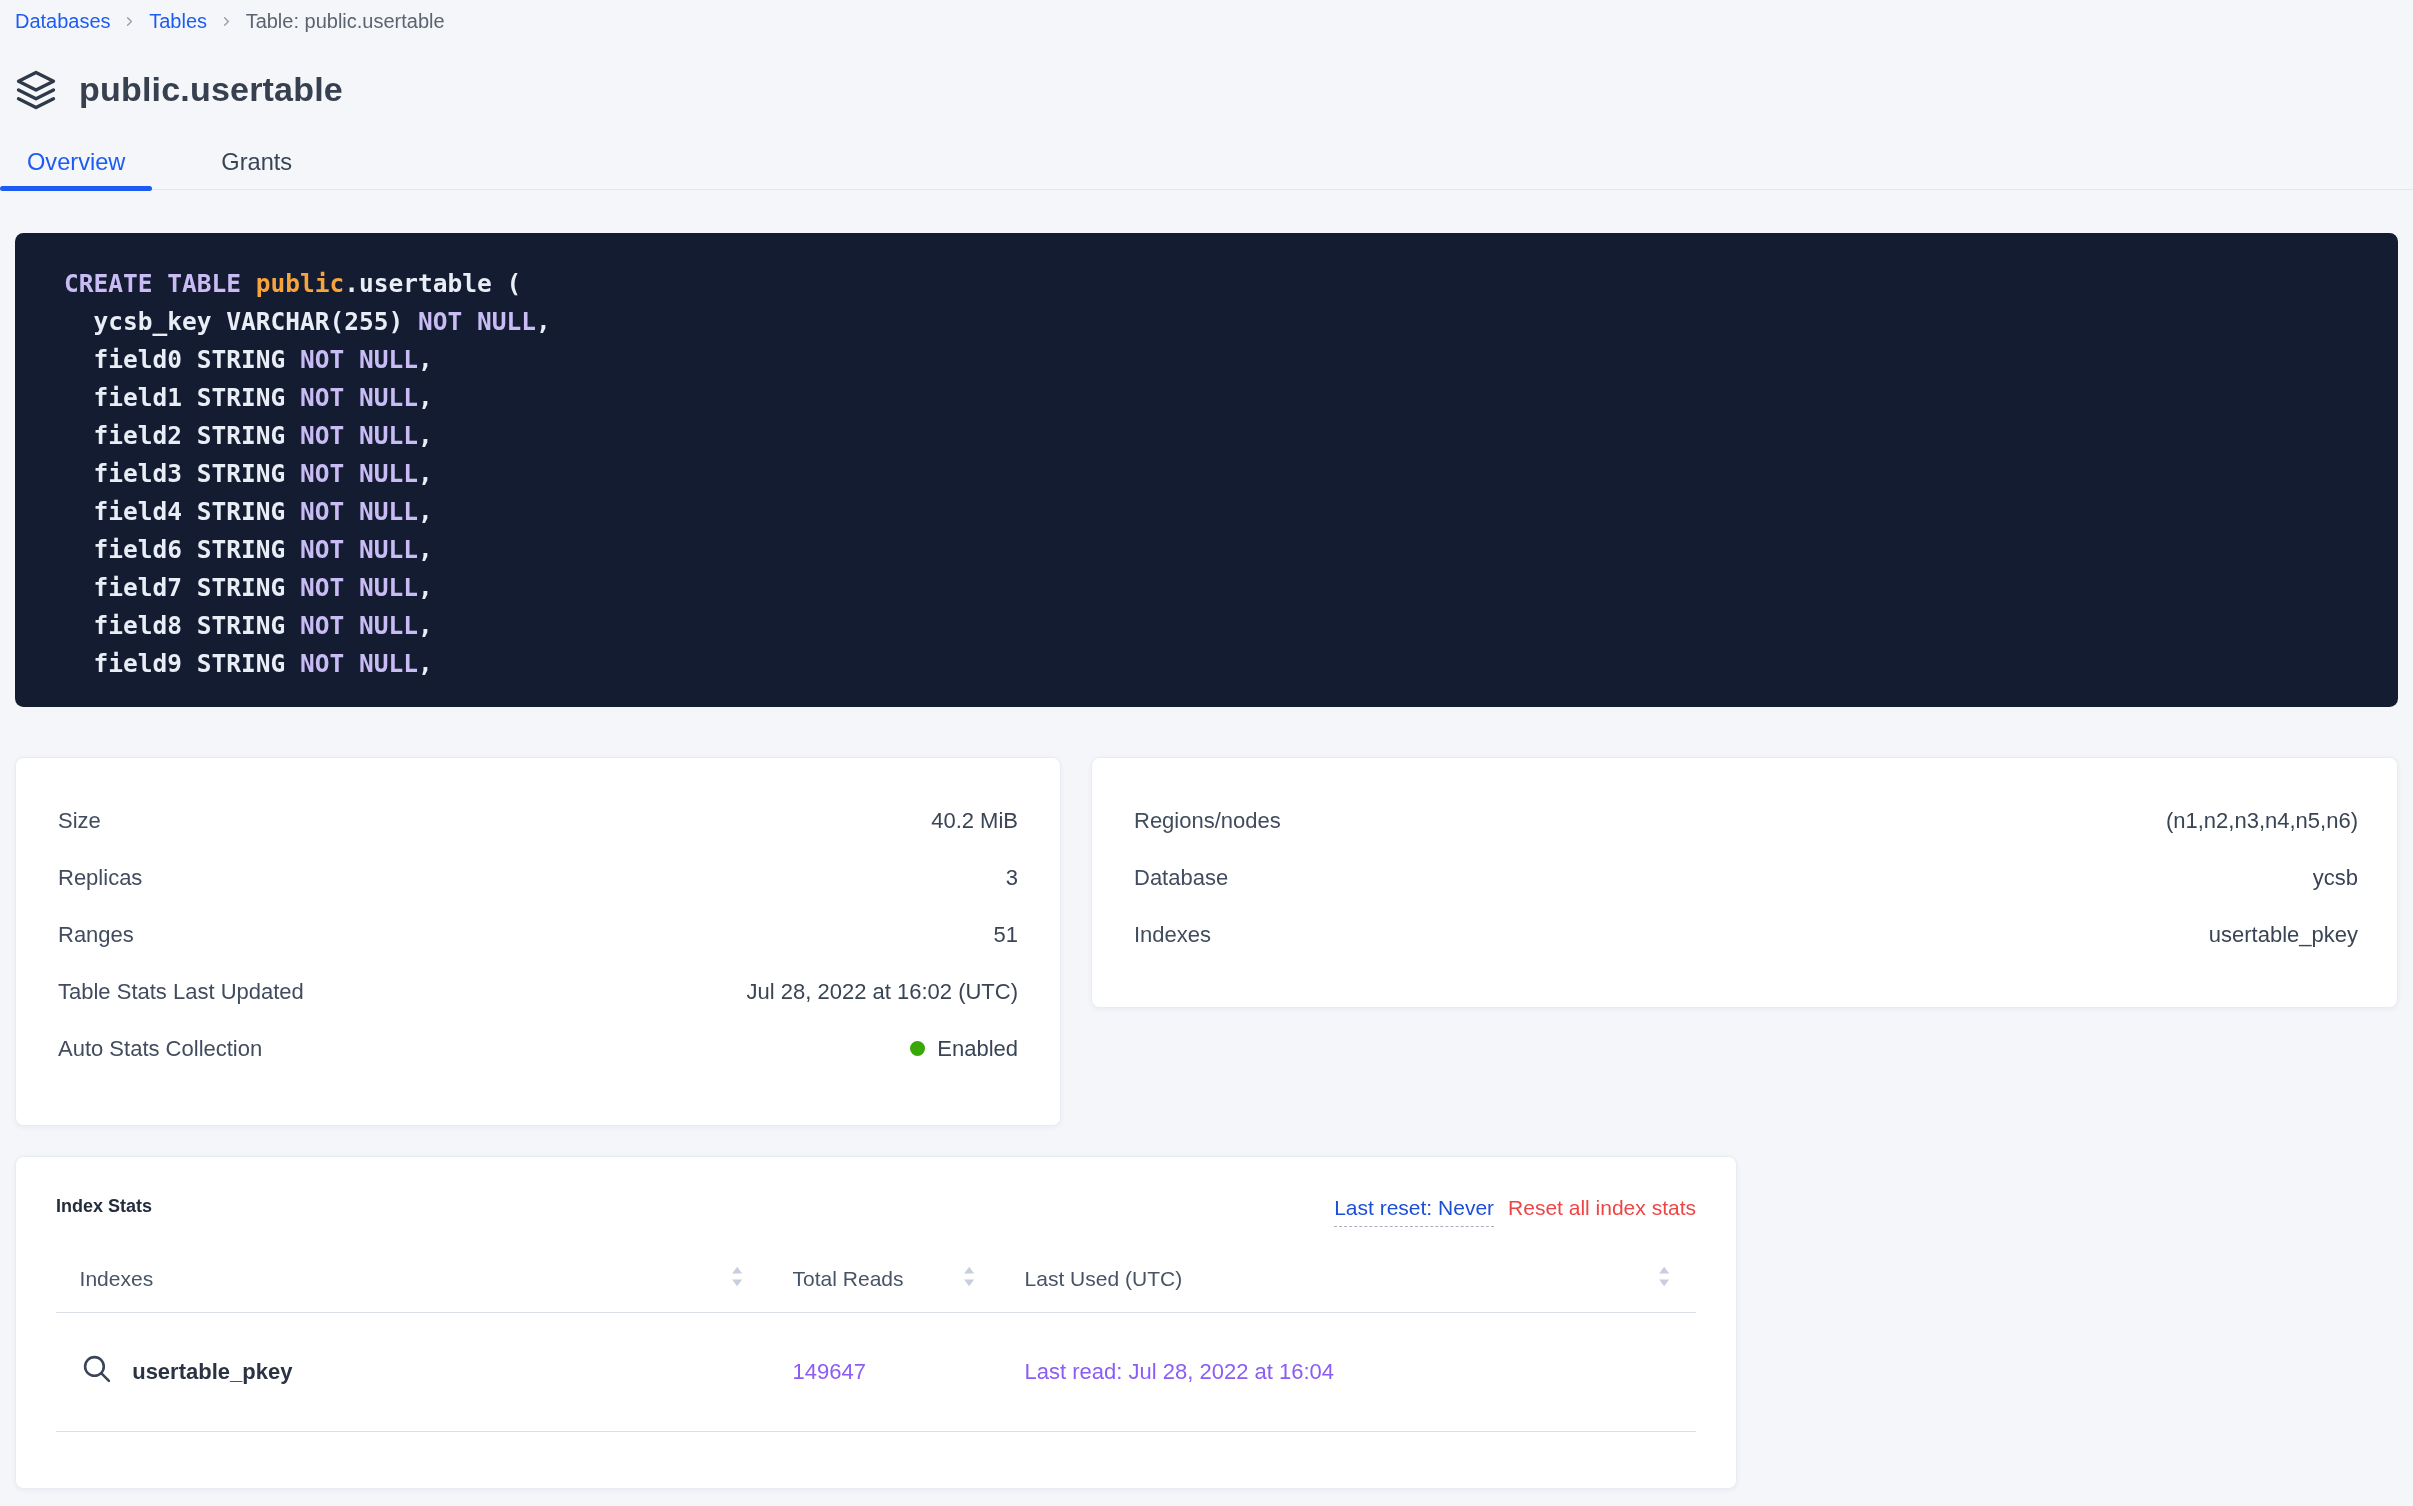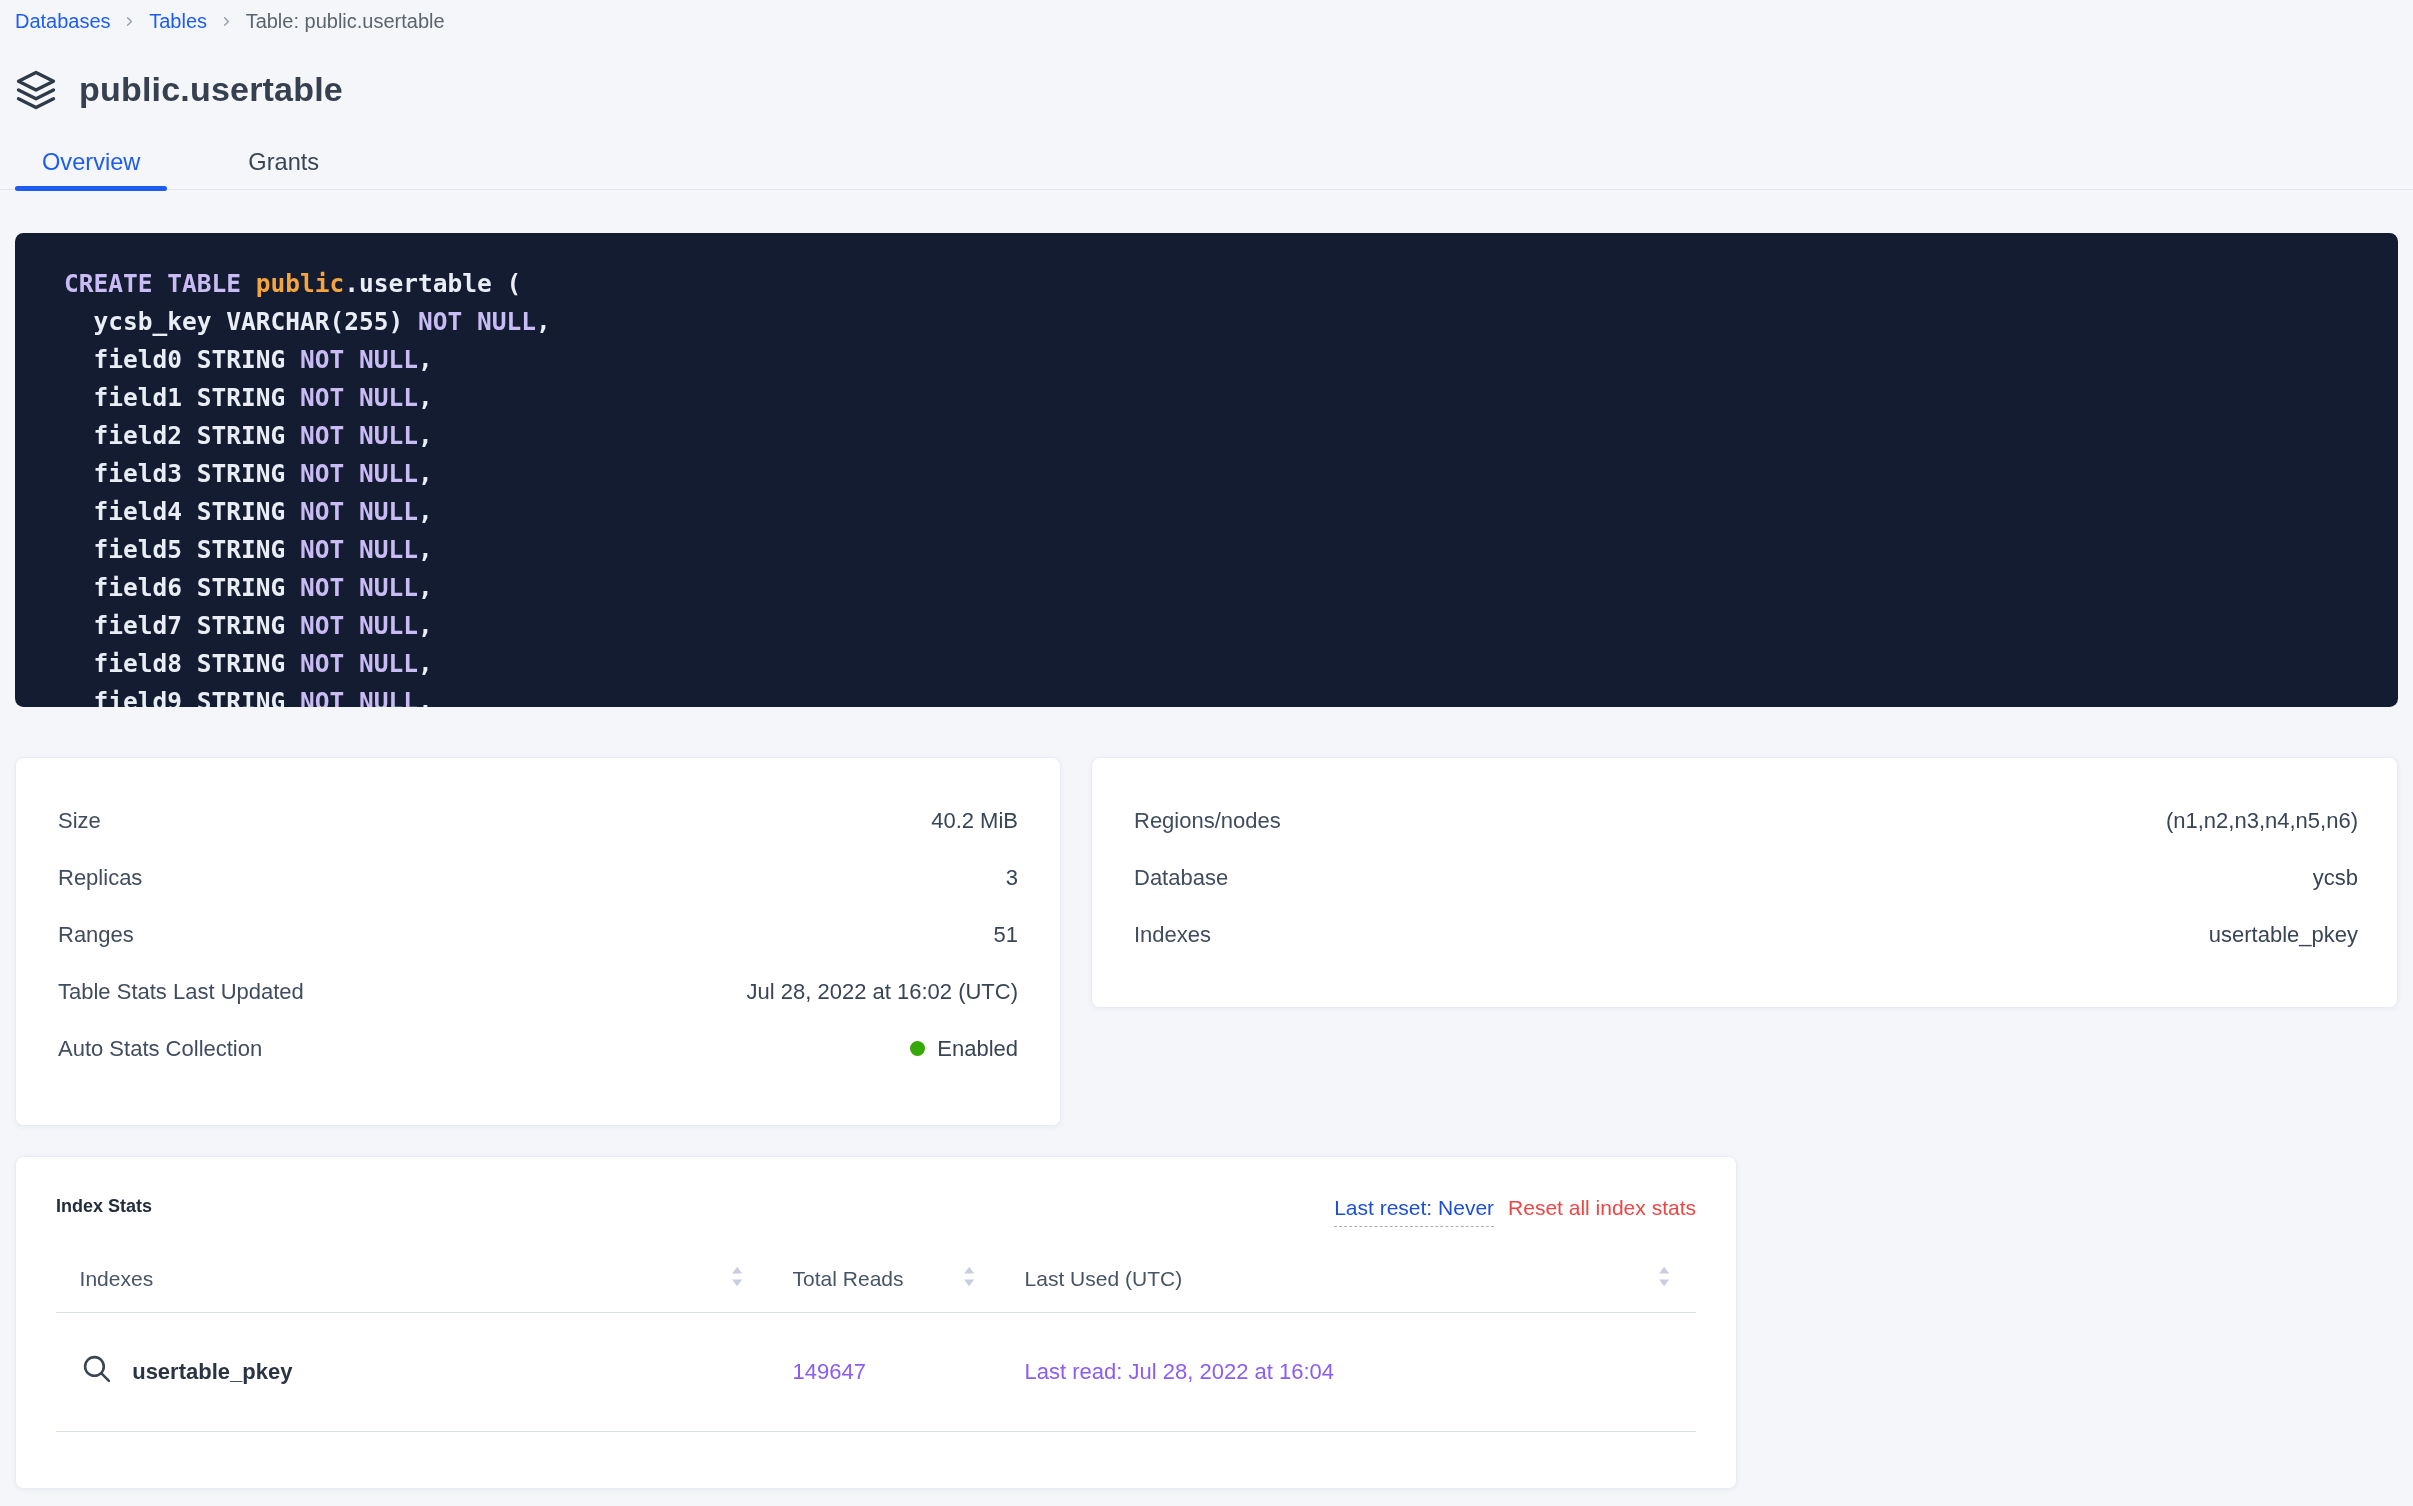--- a/index.html
+++ b/index.html
@@ -25,22 +25,20 @@
     display:flex;align-items:center;
     margin:27px 15px 0 15px;height:54px;
   }
   .title-icon{width:42px;height:42px;margin-right:22px;flex:0 0 auto;}
   .page-title{font-size:34px;font-weight:700;color:#37404e;letter-spacing:0.2px;}
   
   .tabs{
     display:flex;align-items:flex-end;
     margin-top:18.6px;height:54px;
     border-bottom:1.7px solid #e2e7ef;
-    padding-left:15px;
-    gap:12px;
   }
   .tab{
     position:relative;height:100%;
     display:flex;align-items:center;justify-content:center;
     padding:0 27px;margin-right:42px;
     font-size:23.6px;color:#394455;cursor:pointer;min-width:106px;box-sizing:border-box;
   }
   .tab.active{color:#1d5cf2;}
   .tab.active::after{
     content:"";position:absolute;left:0;right:0;bottom:-1.7px;height:5px;
@@ -149,21 +147,20 @@
 
   <div class="code-block">
     <div id="sql-code">
         <div class="code-line"><span class="tok-kw">CREATE TABLE </span><span class="tok-db">public</span><span class="tok-pl">.usertable (</span></div>
         <div class="code-line"><span class="tok-pl">  ycsb_key VARCHAR(255) </span><span class="tok-kw">NOT NULL</span><span class="tok-pl">,</span></div>
         <div class="code-line"><span class="tok-pl">  field0 STRING </span><span class="tok-kw">NOT NULL</span><span class="tok-pl">,</span></div>
         <div class="code-line"><span class="tok-pl">  field1 STRING </span><span class="tok-kw">NOT NULL</span><span class="tok-pl">,</span></div>
         <div class="code-line"><span class="tok-pl">  field2 STRING </span><span class="tok-kw">NOT NULL</span><span class="tok-pl">,</span></div>
         <div class="code-line"><span class="tok-pl">  field3 STRING </span><span class="tok-kw">NOT NULL</span><span class="tok-pl">,</span></div>
         <div class="code-line"><span class="tok-pl">  field4 STRING </span><span class="tok-kw">NOT NULL</span><span class="tok-pl">,</span></div>
-        <div class="code-line"><span class="tok-pl">  field5 STRING </span><span class="tok-kw">NOT NULL</span><span class="tok-pl">,</span></div>
         <div class="code-line"><span class="tok-pl">  field6 STRING </span><span class="tok-kw">NOT NULL</span><span class="tok-pl">,</span></div>
         <div class="code-line"><span class="tok-pl">  field7 STRING </span><span class="tok-kw">NOT NULL</span><span class="tok-pl">,</span></div>
         <div class="code-line"><span class="tok-pl">  field8 STRING </span><span class="tok-kw">NOT NULL</span><span class="tok-pl">,</span></div>
         <div class="code-line"><span class="tok-pl">  field9 STRING </span><span class="tok-kw">NOT NULL</span><span class="tok-pl">,</span></div>
       </div>
   </div>
 
   <div class="cards-row">
     <div class="card left">
       <div class="stat-row">

